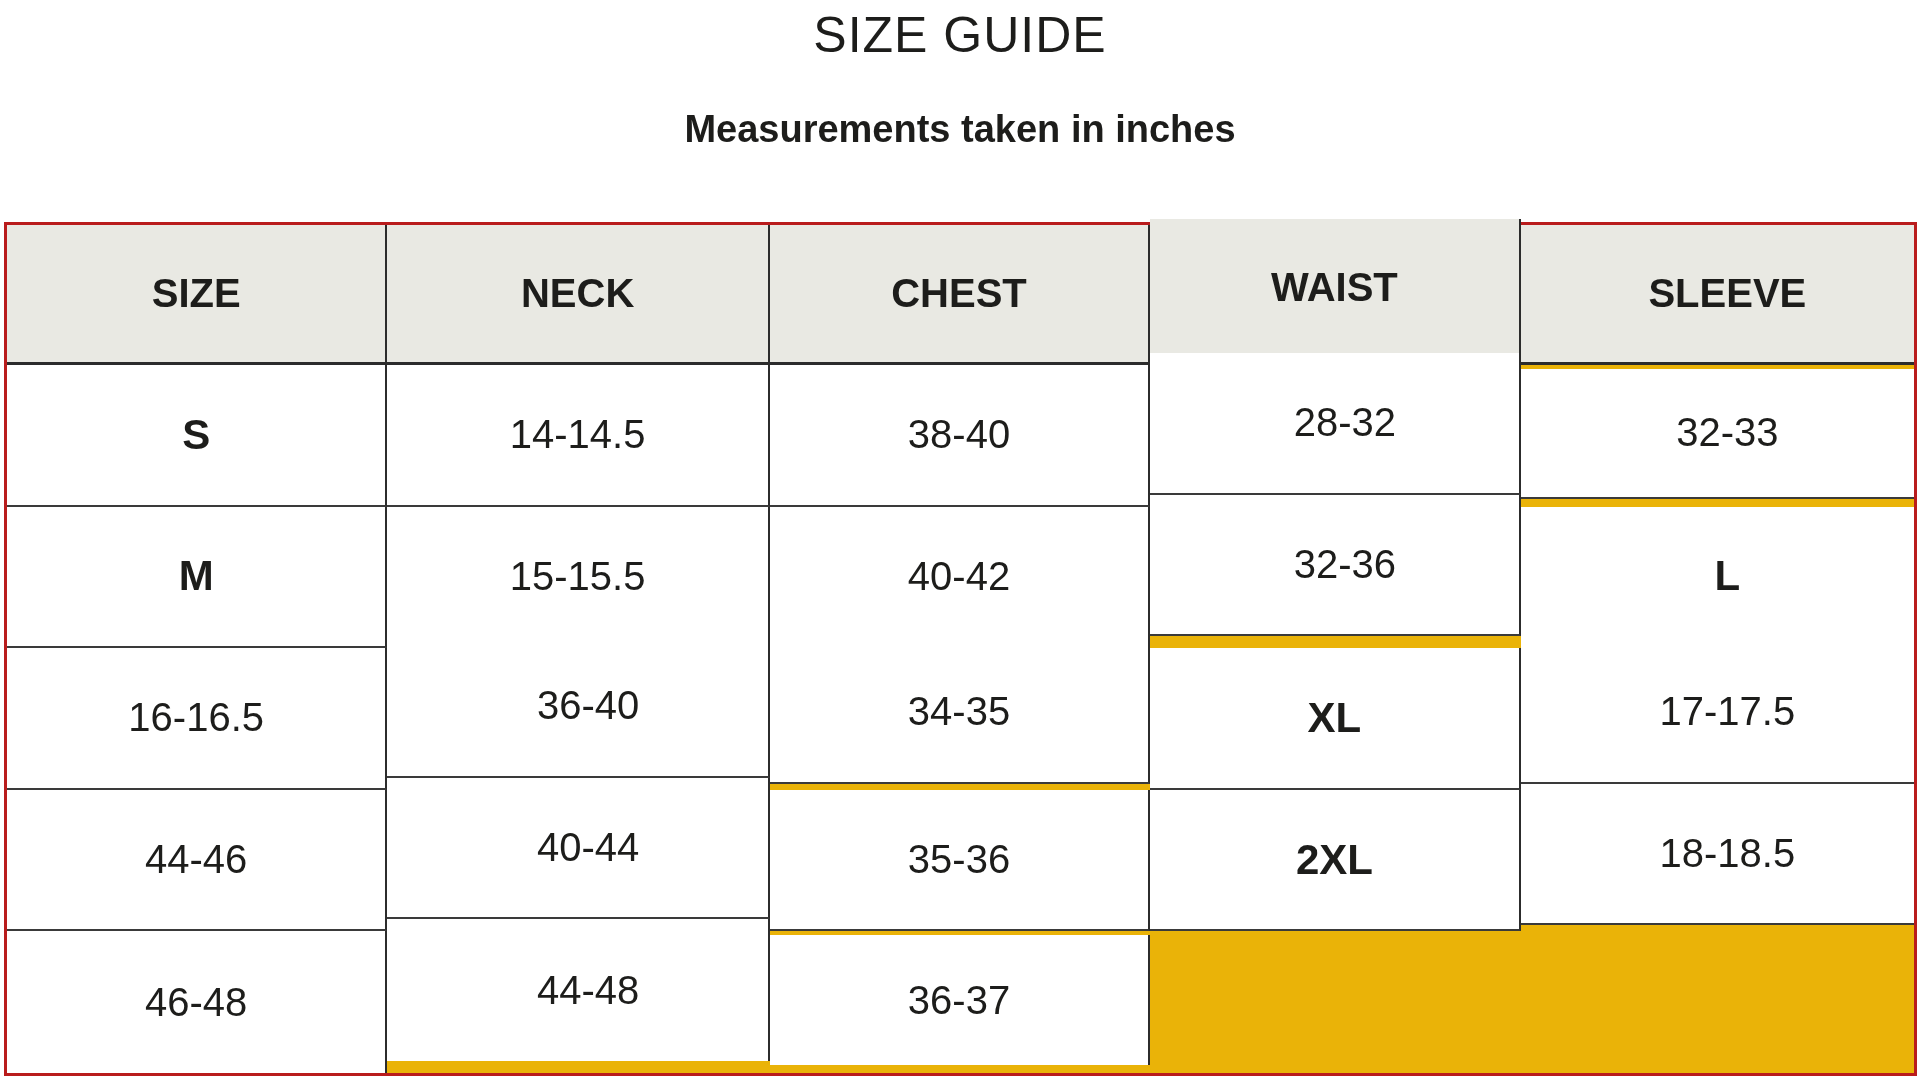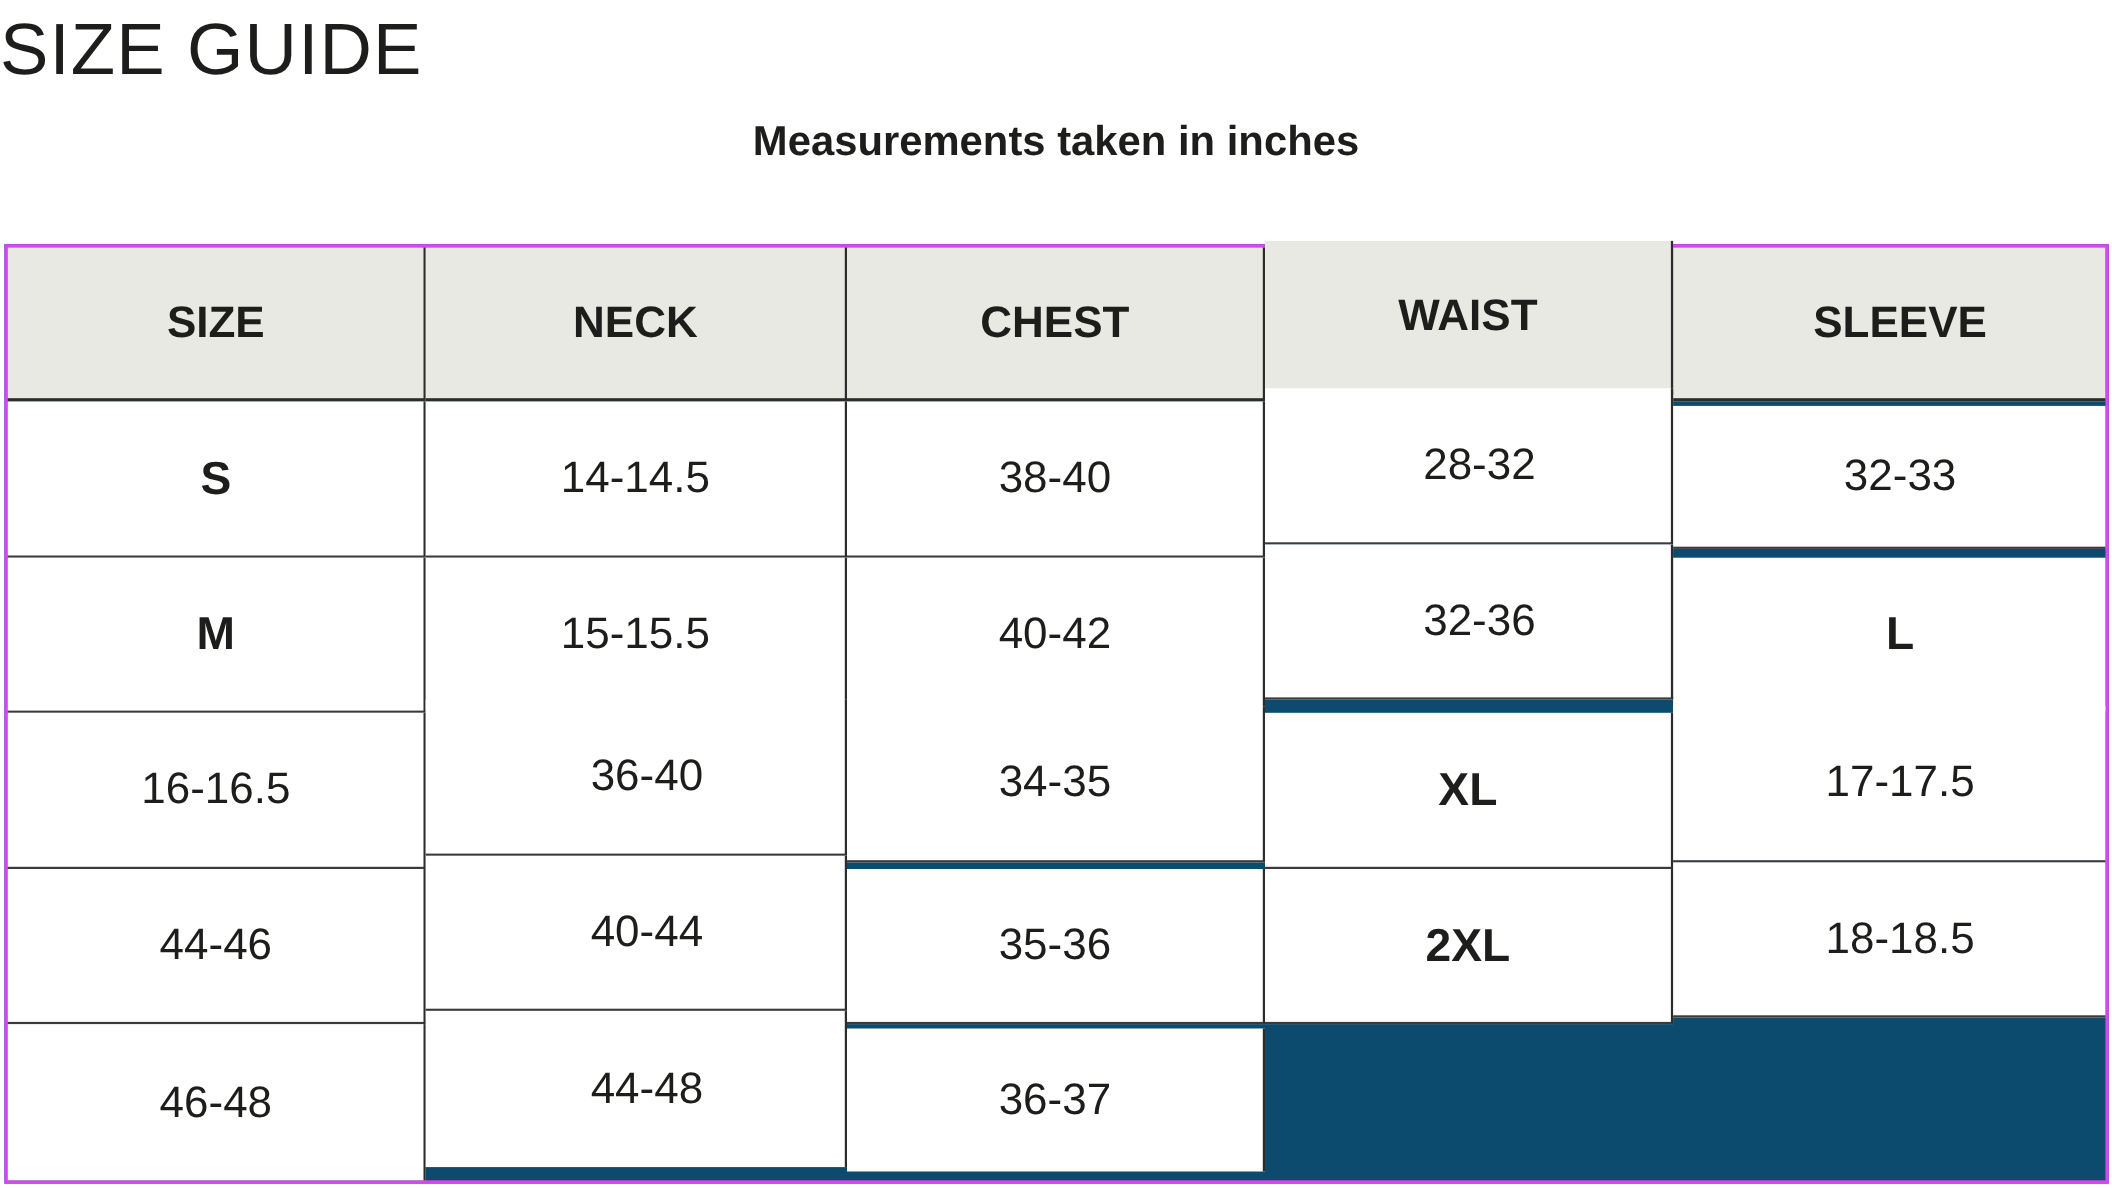--- a/index.html
+++ b/index.html
@@ -13,22 +13,22 @@
     position: relative;
     overflow: hidden;
     font-family: "Liberation Sans", sans-serif;
     color: #1d1d1b;
   }
   .page-title {
     position: absolute;
     top: 8px;
     left: 0;
     width: 100%;
-    text-align: left;
-    font-size: 66px;
+    text-align: center;
+    font-size: 50px;
     font-weight: 400;
     letter-spacing: 1px;
     line-height: 1.1;
     color: #1d1d1b;
   }
   .page-subtitle {
     position: absolute;
     top: 108px;
     left: 0;
     width: 100%;
@@ -37,22 +37,22 @@
     font-weight: 700;
     color: #1d1d1b;
   }
   .size-table {
     position: absolute;
     top: 222px;
     left: 4px;
     width: 1913px;
     height: 854px;
     box-sizing: border-box;
-    border: 3px solid #d946ef;
-    background: #0c4a6e;
+    border: 3px solid #b91c1c;
+    background: #eab308;
     display: grid;
     grid-template-columns: 383fr 385fr 383fr 373fr 396fr;
     grid-template-rows: 140px repeat(5, 1fr);
   }
   .cell {
     box-sizing: border-box;
     border-right: 2px solid #2c2c2c;
     border-bottom: 2px solid #3a3a3a;
     display: flex;
     align-items: center;

